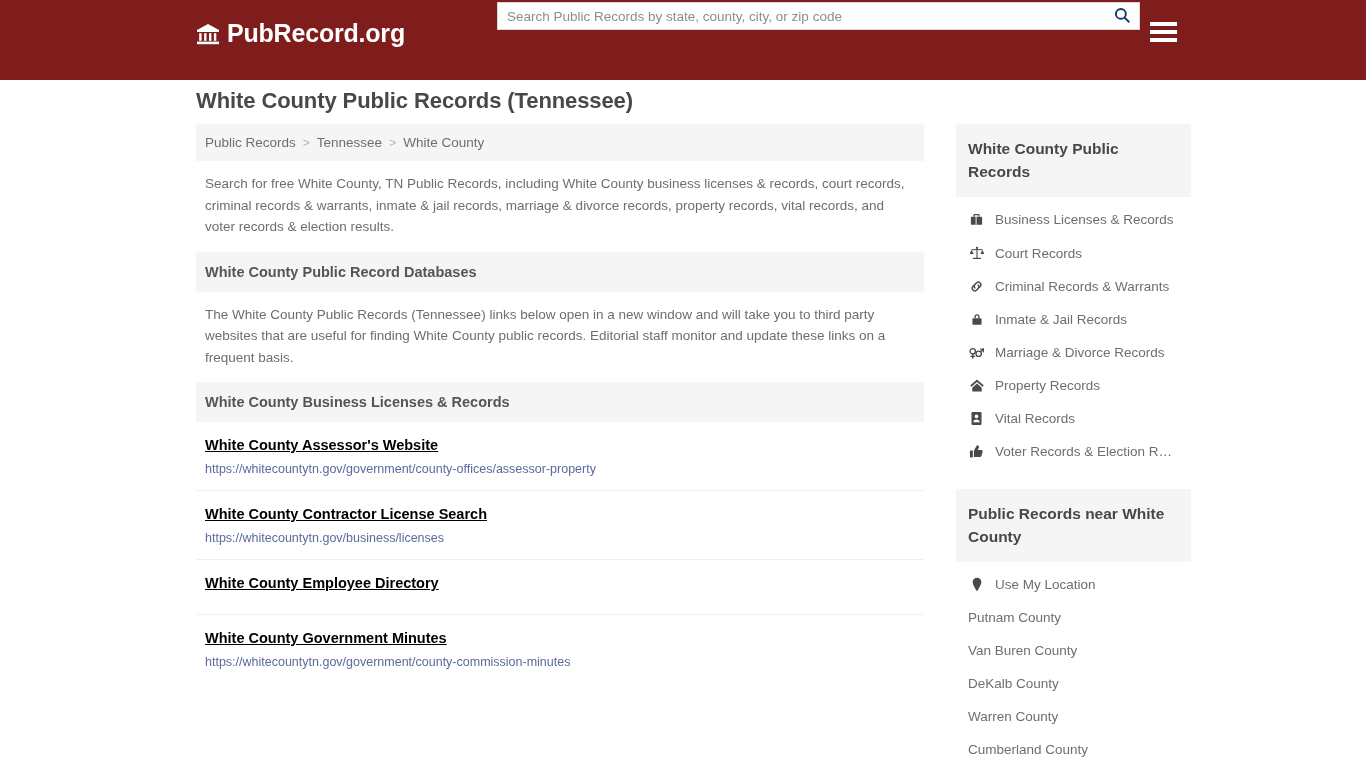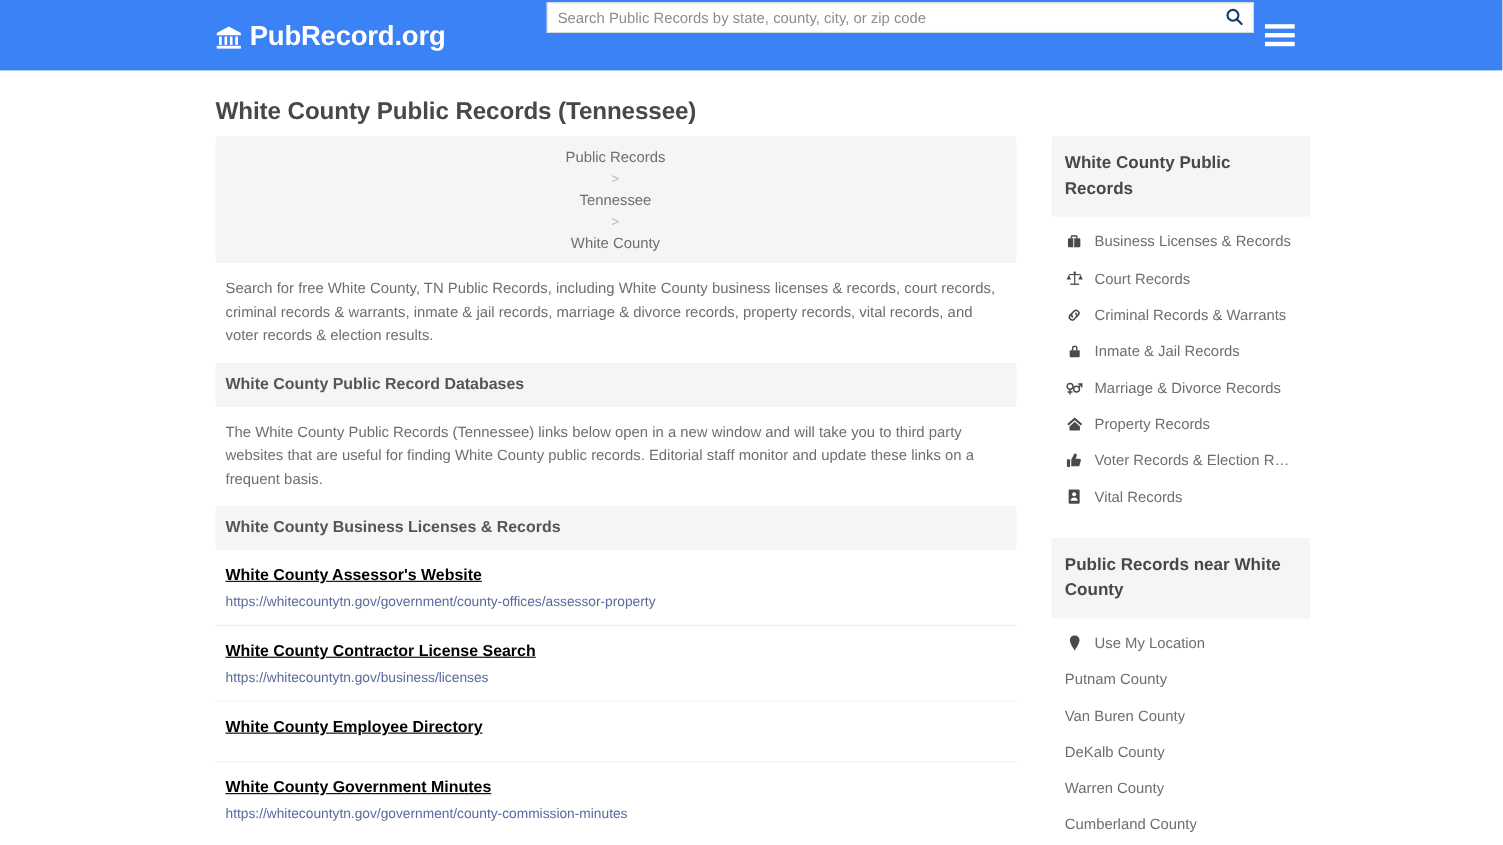--- a/index.html
+++ b/index.html
@@ -8,22 +8,22 @@
     margin: 0; padding: 0;
     width: 1366px; height: 768px;
     overflow: hidden;
     background: #ffffff;
     font-family: "Liberation Sans", sans-serif;
     -webkit-font-smoothing: antialiased;
   }
 
   
   .site-header {
-    height: 64px;
-    background: #3b82f6;
+    height: 80px;
+    background: #7f1d1d;
     display: flex;
     align-items: center;
     position: relative;
   }
   .brand {
     display: flex;
     align-items: center;
     gap: 7px;
     position: absolute;
     left: 196px;
@@ -107,21 +107,20 @@
   .band {
     background: #f5f5f5;
     padding: 11px 10px 11px 9px;
   }
   .breadcrumb {
     font-size: 13.5px;
     color: #6e6e6e;
     display: flex;
     align-items: center;
     gap: 5px;
-    flex-direction: column;
   }
   .breadcrumb a {
     color: #6e6e6e;
     text-decoration: none;
   }
   .crumb-sep { color: #b3b3b3; font-size: 12px; padding: 0 2px; }
 
   .section-head {
     background: #f5f5f5;
     padding: 12px 10px 12px 9px;
@@ -357,37 +356,37 @@
           <svg width="16" height="15" viewBox="0 0 24 24" fill="#4a4a4a" aria-hidden="true">
             <path d="M12 2.4 L23 12 l-2.2 2.1 L12 6.4 L3.2 14.1 L1 12 Z"></path>
             <path d="M12 8.6 L19.6 15.4 V21.4 H4.4 V15.4 Z"></path>
           </svg>
         </span>
         <span class="lbl">Property Records</span>
       </div>
 
       <div class="side-item">
         <span class="ico">
-          <svg width="15" height="15" viewBox="0 0 24 24" fill="#4a4a4a" aria-hidden="true">
-            <rect x="1.5" y="10.5" width="4.6" height="11" rx="1"></rect>
-            <path d="M7.8 10.8 L12.4 2.2 a2.5 2.5 0 0 1 3.4 3.2 l-1.7 4.2 h5.6 a2.2 2.2 0 0 1 2.1 2.8 l-1.9 6.6 a2.4 2.4 0 0 1-2.3 1.7 H7.8 z"></path>
-          </svg>
-        </span>
-        <span class="lbl">Voter Records &amp; Election R…</span>
-      </div>
-
-      <div class="side-item">
-        <span class="ico">
           <svg width="13" height="15" viewBox="0 0 20 24" fill="#4a4a4a" aria-hidden="true">
             <rect x="2" y="1.5" width="16" height="21" rx="2"></rect>
             <circle cx="10" cy="8.6" r="2.9" fill="#ffffff"></circle>
             <path d="M4.9 17.8c0-2.7 2.3-4.4 5.1-4.4s5.1 1.7 5.1 4.4z" fill="#ffffff"></path>
           </svg>
         </span>
         <span class="lbl">Vital Records</span>
+      </div>
+
+      <div class="side-item">
+        <span class="ico">
+          <svg width="15" height="15" viewBox="0 0 24 24" fill="#4a4a4a" aria-hidden="true">
+            <rect x="1.5" y="10.5" width="4.6" height="11" rx="1"></rect>
+            <path d="M7.8 10.8 L12.4 2.2 a2.5 2.5 0 0 1 3.4 3.2 l-1.7 4.2 h5.6 a2.2 2.2 0 0 1 2.1 2.8 l-1.9 6.6 a2.4 2.4 0 0 1-2.3 1.7 H7.8 z"></path>
+          </svg>
+        </span>
+        <span class="lbl">Voter Records &amp; Election R…</span>
       </div>
     </div>
 
     <div class="side-block-2">
       <div class="side-head">Public Records near White County</div>
       <div class="side-list">
 
         <div class="side-item">
           <span class="ico">
             <svg width="12" height="15" viewBox="0 0 16 24" fill="#4a4a4a" aria-hidden="true">

